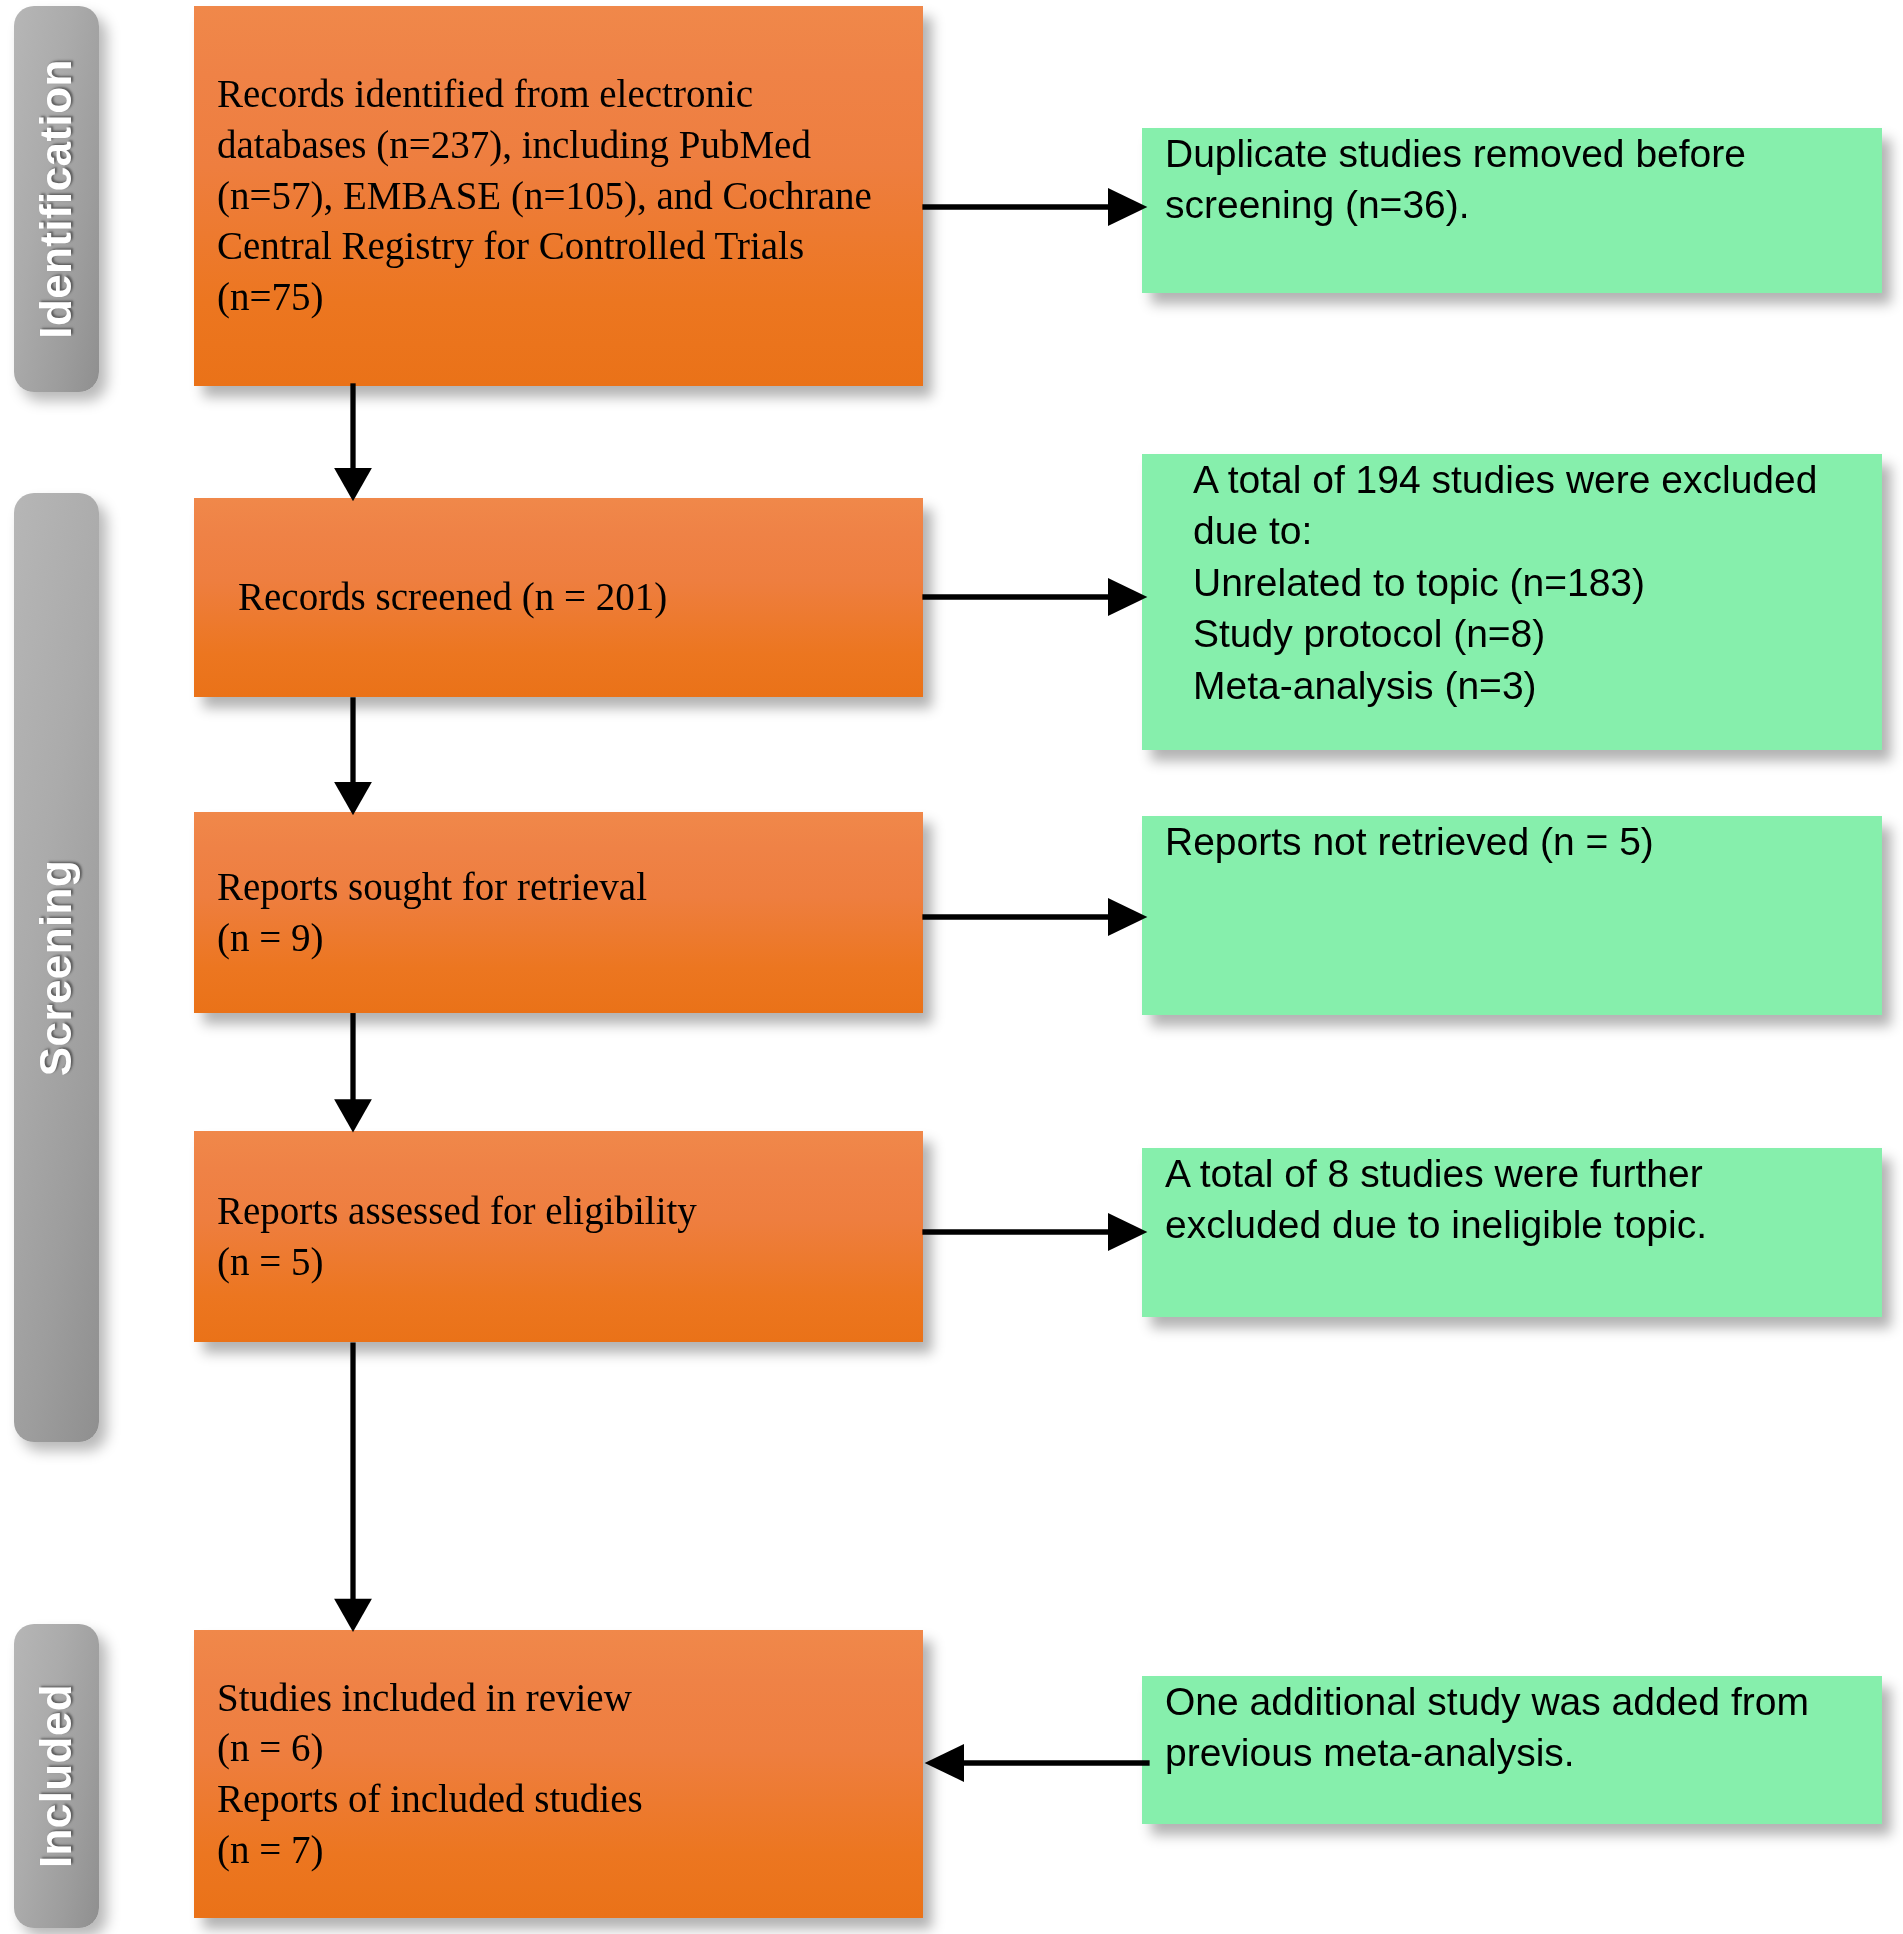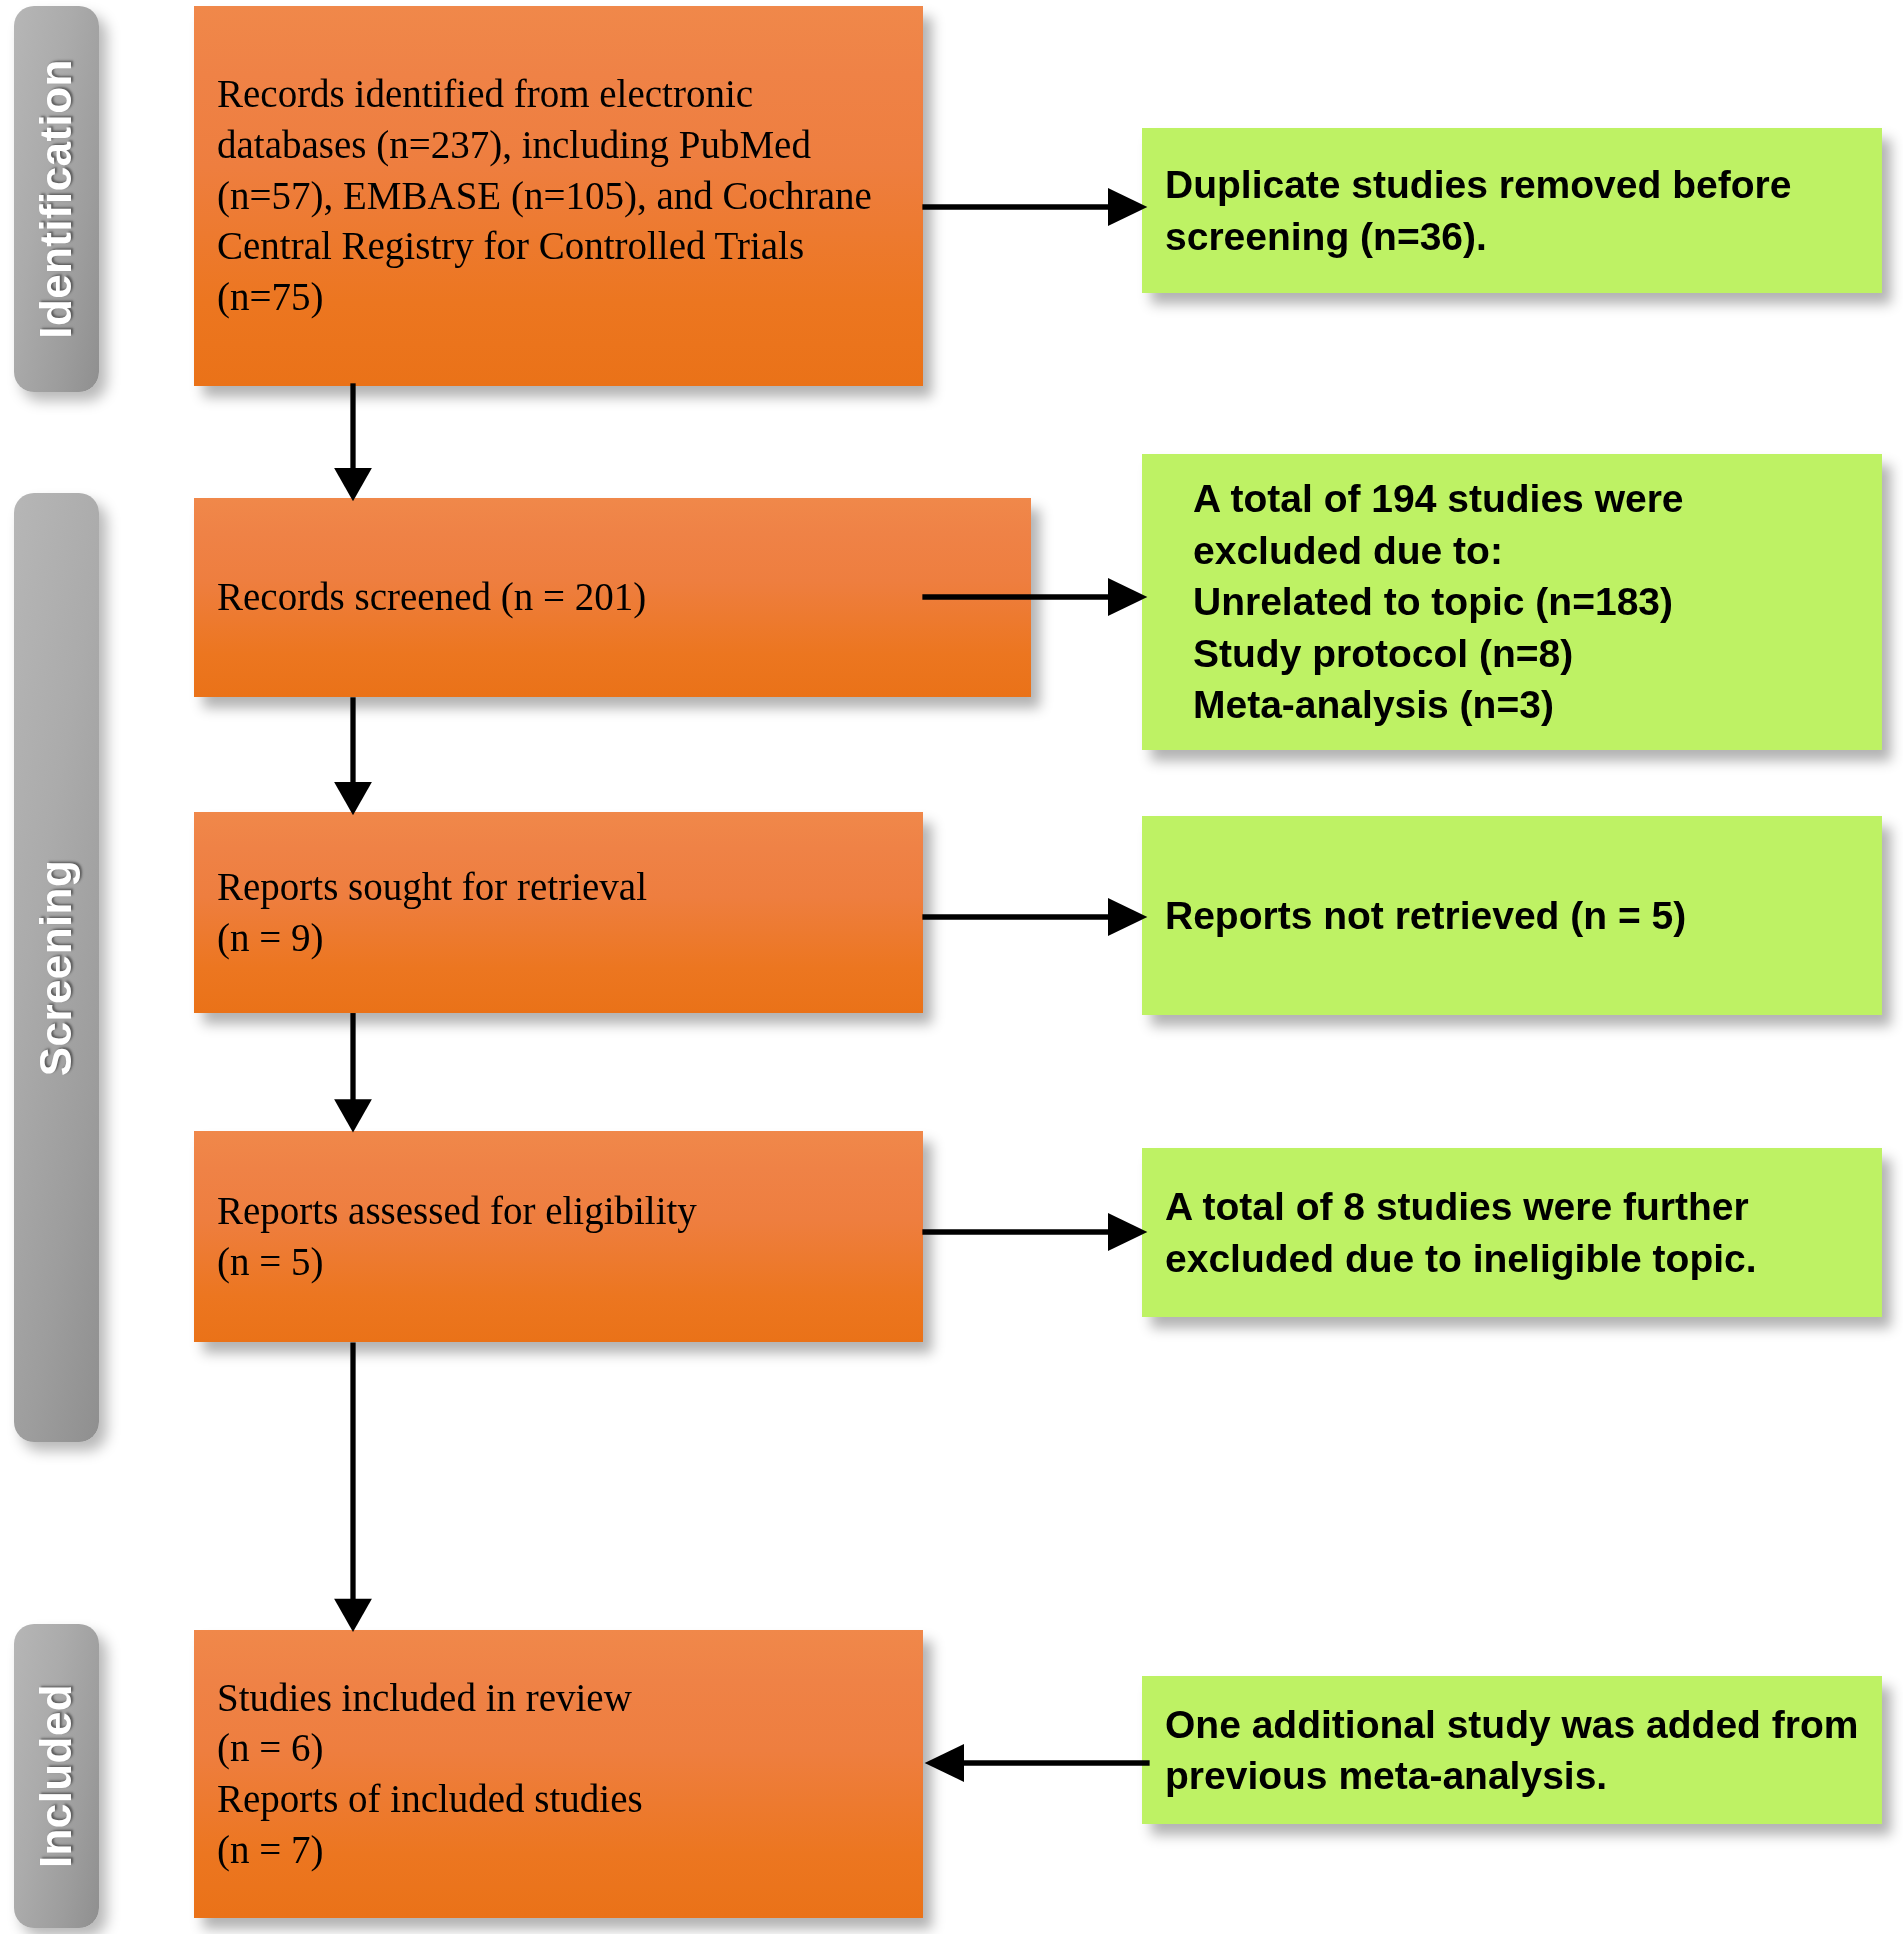--- a/index.html
+++ b/index.html
@@ -51,26 +51,24 @@
     color:#000000;
     font-size:39px;
     line-height:1.30;
     white-space:pre-line;
     width:100%;
   }
 
   
   .gbox{
     position:absolute;
-    background:#bef264;
+    background:#86efac;
     box-shadow:9px 10.6px 12px rgba(0,0,0,0.30);
     box-sizing:border-box;
     display:flex;
-    align-items:center;
-    font-weight:bold;
   }
   .gbox .txt{
     padding:0 23px;
     color:#000000;
     font-size:39px;
     line-height:1.32;
     white-space:pre-line;
     width:100%;
   }
 
@@ -92,21 +90,21 @@
   </div>
 
   <div class="stage" style="left:13.7px; top:1624px; width:85px; height:304px;">
     <span class="stage-label">Included</span>
   </div>
 
   <div class="obox" style="left:194px; top:6px; width:729px; height:380px;">
     <div class="txt">Records identified from electronic databases (n=237), including PubMed (n=57), EMBASE (n=105), and Cochrane Central Registry for Controlled Trials (n=75)</div>
   </div>
 
-  <div class="obox" style="left:194px; top:498px; width:837px; height:199px;">
+  <div class="obox" style="left:194px; top:498px; width:729px; height:199px;padding-left:21px;">
     <div class="txt">Records screened (n = 201)</div>
   </div>
 
   <div class="obox" style="left:194px; top:812px; width:729px; height:201px;">
     <div class="txt">Reports sought for retrieval
 (n = 9)</div>
   </div>
 
   <div class="obox" style="left:194px; top:1131px; width:729px; height:211px;">
     <div class="txt">Reports assessed for eligibility

